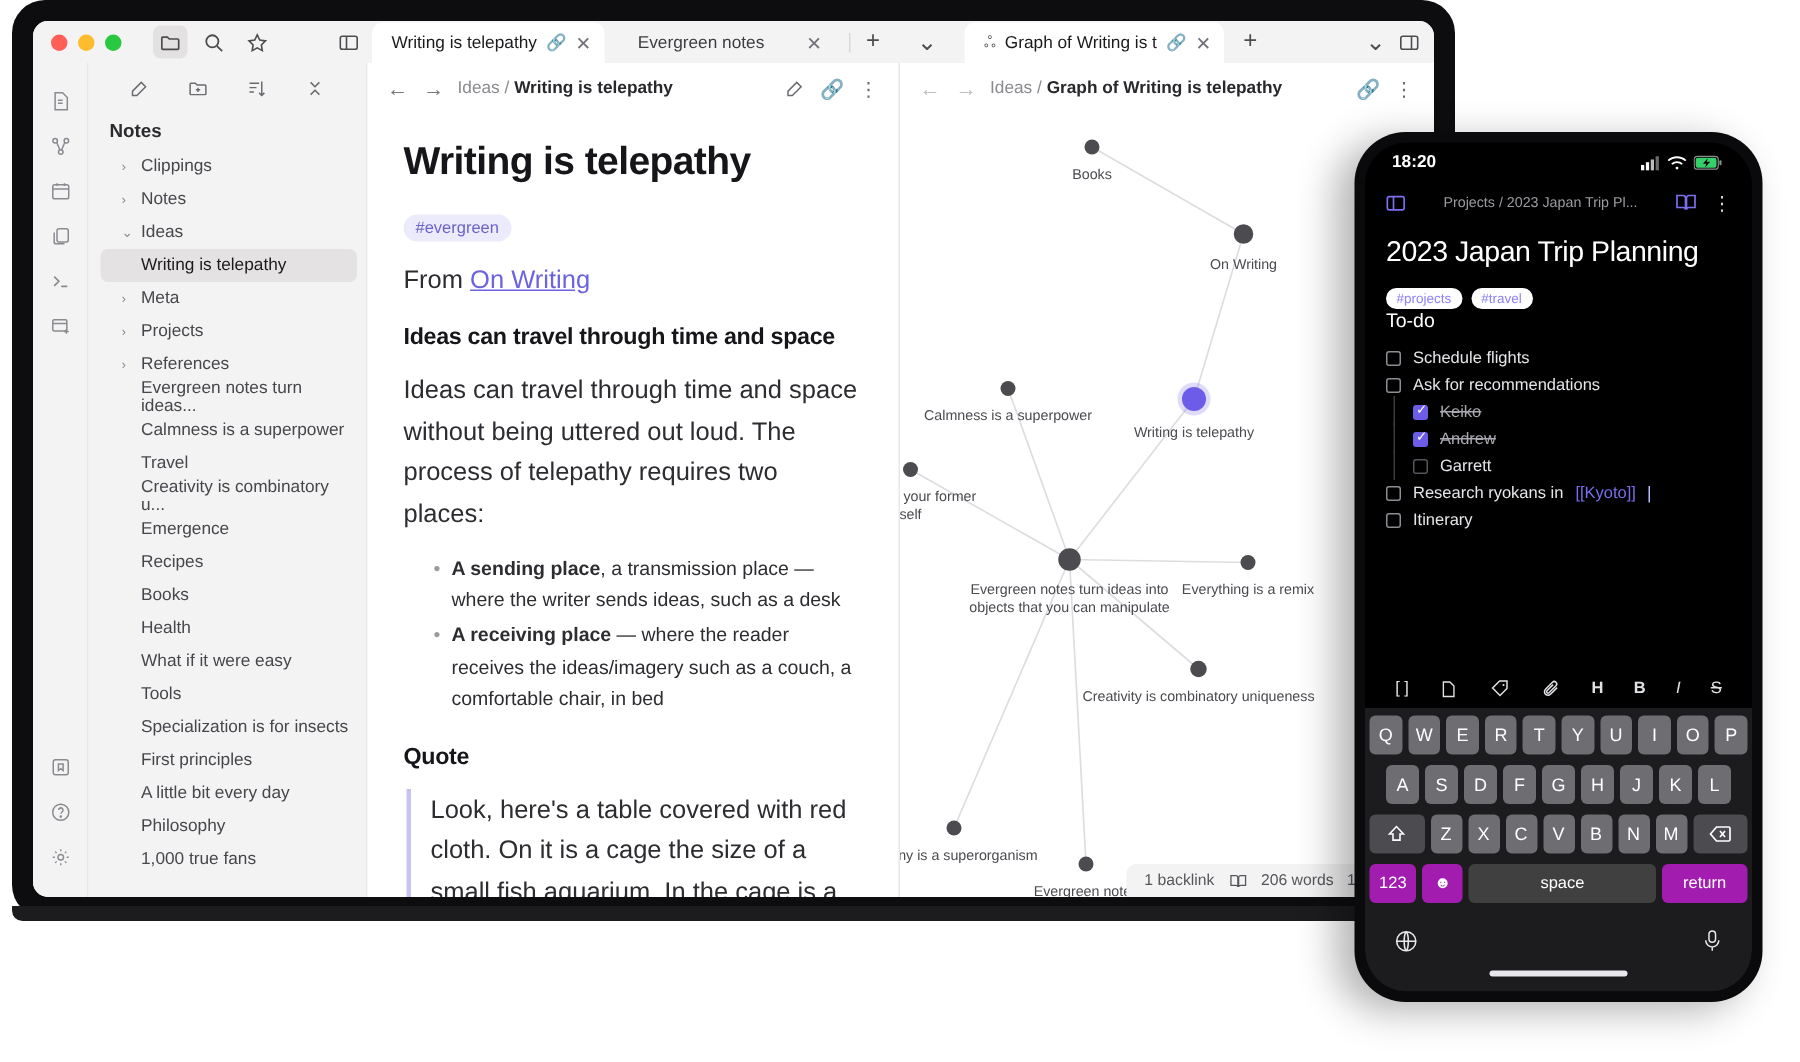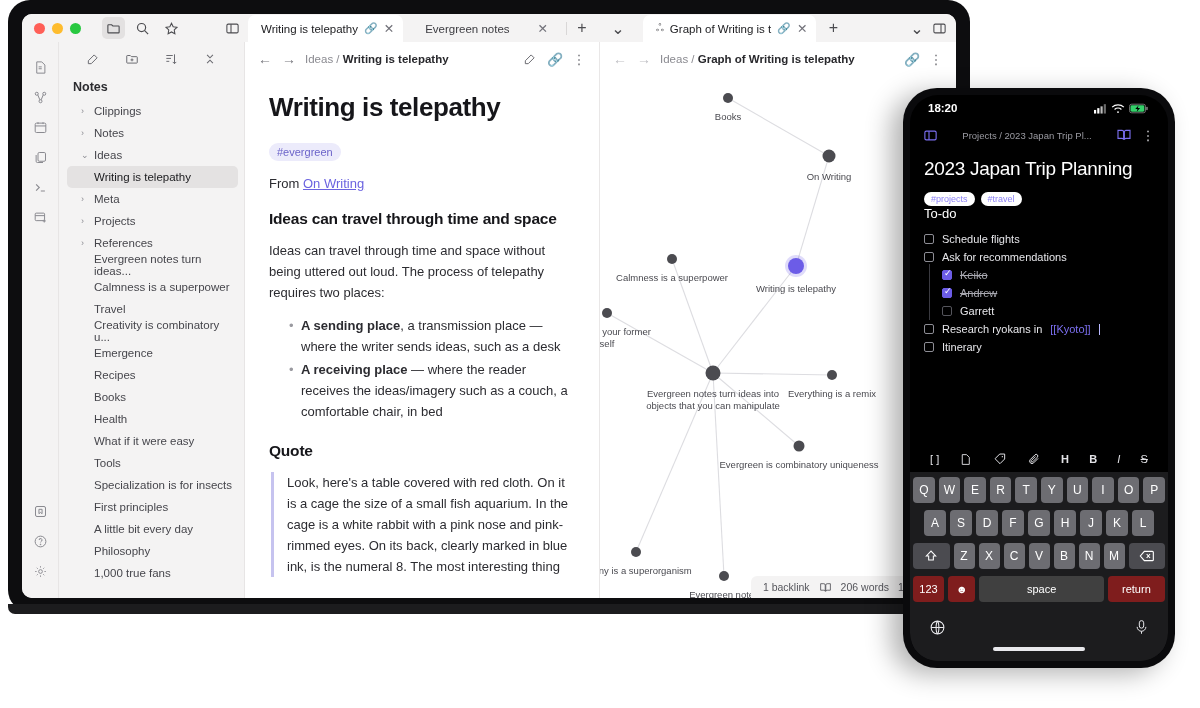--- a/index.html
+++ b/index.html
@@ -86,21 +86,21 @@
   .nav-arrow.dim { color:#bfbfc4; }
   .crumb { flex:1; text-align:left; font-size: 11.5px; color:#8a8a90; }
   .crumb .cur { color:#28282c; font-weight:bold; }
   .pane-nav .pi { color:#6a6a70; width:16px; text-align:center; font-size:13px; }
 
   .doc { padding: 6px 24px 0 24px; overflow:hidden; flex:1; }
   h1.doc-title { font-size: 26px; line-height:1.22; color:#16161a; letter-spacing:-0.4px;
                  margin: 10px 0 18px 0; }
   .tagpill { display:inline-block; background:#ecebfb; color:#6b63c9; font-size:11px;
              padding: 3px 8px; border-radius: 9px; }
-  .doc p { font-size: 13px; line-height: 1.62; color:#2c2c31; margin: 12px 0; }
+  .doc p { font-size: 17px; line-height: 1.62; color:#2c2c31; margin: 12px 0; }
   .doc a.lnk { color:#6b63e0; text-decoration: underline; }
   h2.doc-h2 { font-size: 15.5px; color:#16161a; margin: 16px 0 2px 0; letter-spacing:-0.2px; }
   ul.doc-ul { margin: 6px 0 0 6px; padding-left: 14px; }
   ul.doc-ul li { font-size: 13px; line-height:1.62; color:#2c2c31; margin-bottom: 2px;
                  list-style:none; position:relative; padding-left: 12px; }
   ul.doc-ul li:before { content:"•"; position:absolute; left:0; color:#9a9aa0; }
   blockquote { border-left: 3px solid #c6c3ef; margin: 10px 0 0 2px; padding-left: 13px; }
   blockquote p { margin: 0; font-size: 13px; line-height:1.62; color:#2c2c31; }
 
   
@@ -146,21 +146,21 @@
   .wikilink { color:#7b6ff0; }
   .caret { display:inline-block; width:1px; height:11px; background:#b9b9ff; vertical-align:-2px; }
 
   
   .kb-fmt { height: 26px; display:flex; align-items:center; justify-content:space-around;
             padding: 0 10px; color:#e2e2e6; font-size: 11px; background:#000; }
   .kb { background:#1c1c1e; padding: 5px 3px 0 3px; }
   .kb-row { display:flex; justify-content:center; gap: 4px; margin-bottom: 7px; }
   .key { background:#6d6d72; color:#fff; border-radius: 4px; height: 26px; min-width: 21px;
          display:flex; align-items:center; justify-content:center; font-size: 12px; flex:1; }
-  .key.dark { background:#7f1d1d; font-size: 11px; }
+  .key.dark { background:#a21caf; font-size: 11px; }
   .key.sp { flex: 5; background:#404040; font-size: 11px; }
   .key.wide { flex: 1.6; background:#4b4b50; font-size:11px; }
   .kb-bottom { height: 36px; display:flex; align-items:center; justify-content:space-between;
                padding: 0 16px; color:#e8e8ec; font-size: 14px; background:#1c1c1e; }
   .home-ind { height: 16px; background:#1c1c1e; display:flex; align-items:flex-start; justify-content:center; }
   .home-ind i { display:block; width: 92px; height: 4px; background:#e8e8ec; border-radius:3px; margin-top:2px; }
   svg { display:block; }
 </style>
 </head>
 <body>
@@ -482,21 +482,21 @@
               <div class="glabel" style="left: 7px; top: 250px;">gation to your former
 self</div>
               <div class="gnode" style="left: 113px; top: 297px; width: 15px; height: 15px;"></div>
               <div class="glabel" style="left: 113px; top: 312px;">Evergreen notes turn ideas into
 objects that you can manipulate</div>
               <div class="gnode" style="left: 232px; top: 299px; width: 10px; height: 10px;"></div>
               <div class="glabel" style="left: 232px; top: 312px;">Everything is a remix</div>
               <div class="gnode" style="left: 36px; top: 476px; width: 10px; height: 10px;"></div>
               <div class="glabel" style="left: 36px; top: 489px;">mpany is a superorganism</div>
               <div class="gnode" style="left: 199px; top: 370px; width: 11px; height: 11px;"></div>
-              <div class="glabel" style="left: 199px; top: 383px;">Evergreen is combinatory uniqueness</div>
+              <div class="glabel" style="left: 199px; top: 383px;">Creativity is combinatory uniqueness</div>
               <div class="gnode" style="left: 124px; top: 500px; width: 10px; height: 10px;"></div>
               <div class="glabel" style="left: 124px; top: 513px;">Evergreen notes</div>
             </div>
           <div class="statusbar">
             <span>1 backlink</span>
             <span>
               <svg width="13" height="13" viewBox="0 0 24 24" fill="none" stroke="#56565c" stroke-width="1.6">
                   <path d="M3 5h6a2.5 2.5 0 012.5 2.5V19A2.5 2.5 0 009 17H3z"></path>
                   <path d="M21 5h-6a2.5 2.5 0 00-2.5 2.5V19A2.5 2.5 0 0115 17h6z"></path>
                 </svg>

